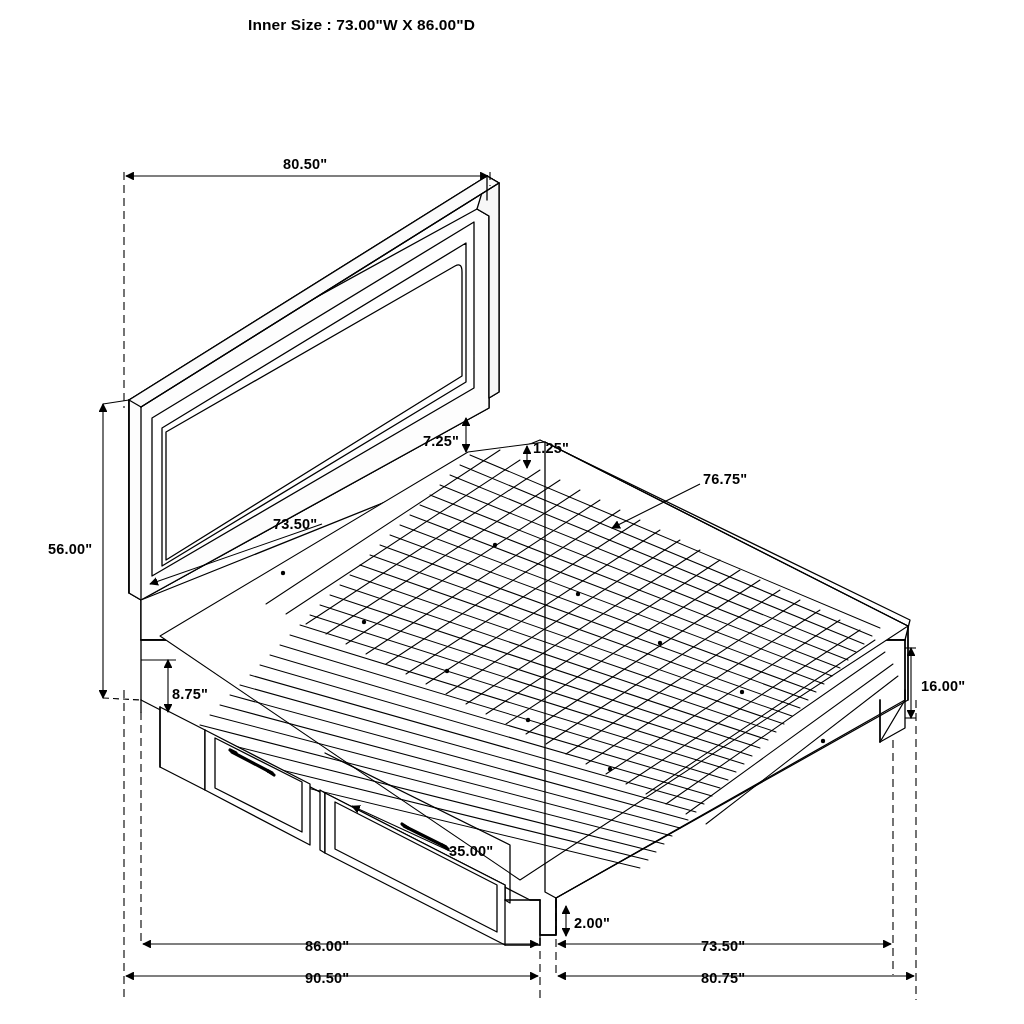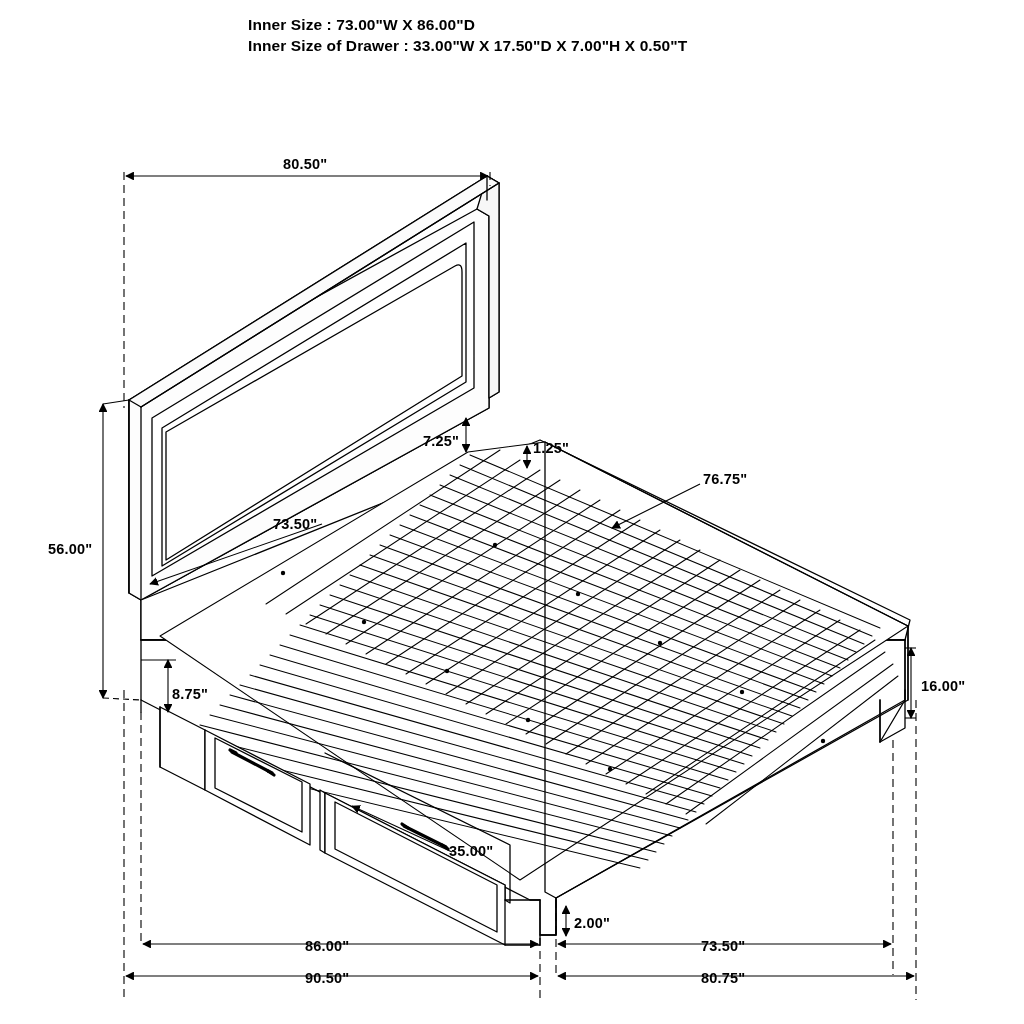--- a/index.html
+++ b/index.html
@@ -43,21 +43,20 @@
     letter-spacing: 0.2px;
   }
 </style>
 </head>
 <body>
 
 <div id="stage">
 
   <div class="header-note">
     <div>Inner Size : 73.00"W X 86.00"D</div>
-    <div>Inner Size of Drawer : 33.00"W X 17.50"D X 7.00"H X 0.50"T</div>
   </div>
 
   <svg width="1024" height="1024" viewBox="0 0 1024 1024">
     <g fill="none" stroke="#000000" stroke-width="1.3" stroke-linejoin="round" stroke-linecap="round">
 
       <g>
 
         <path d="M129,400 L487,176 L499,183 L499,392 L489,398 L489,408 L141,600 L129,593 Z" fill="#ffffff"></path>
         <path d="M129,400 L477,209 L489,216 L489,408 L141,600 L129,593 Z" fill="#fdfdfd"></path>
         <path d="M477,209 L487,176 L499,183 L499,392 L489,398 L489,216 Z" fill="#f7f7f7"></path>

